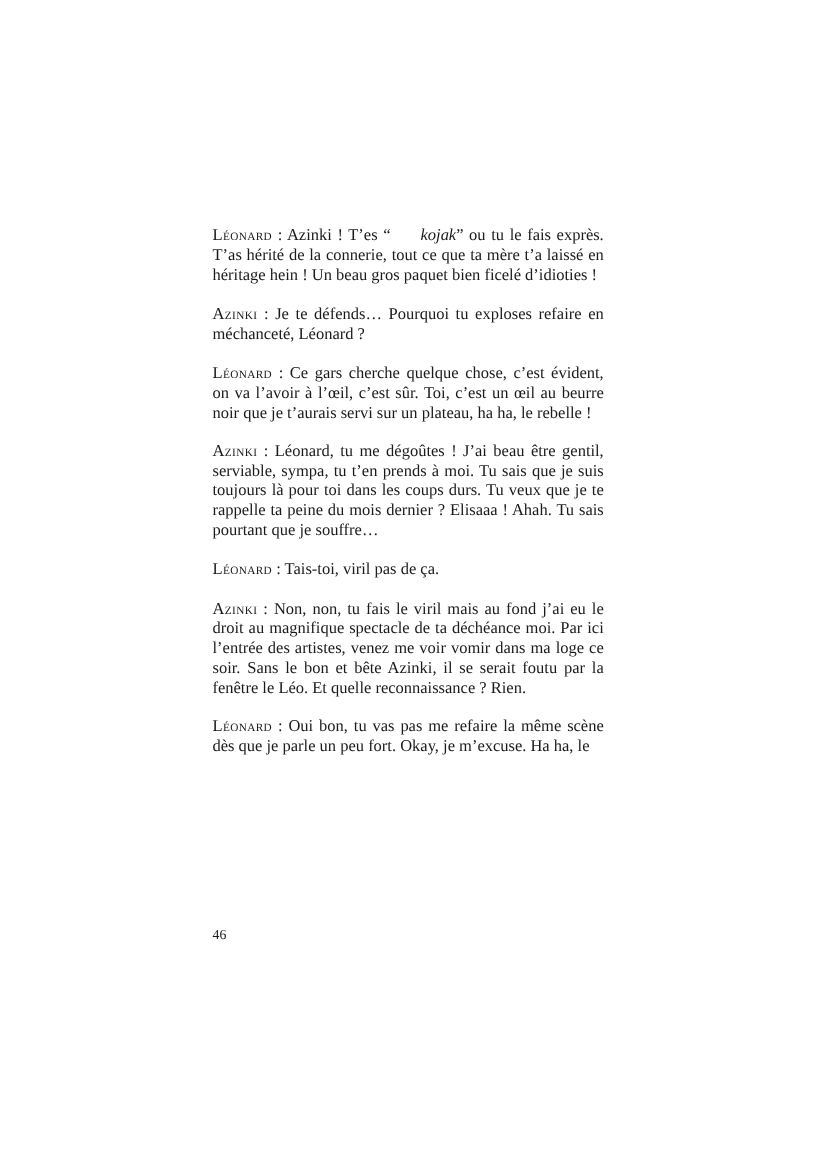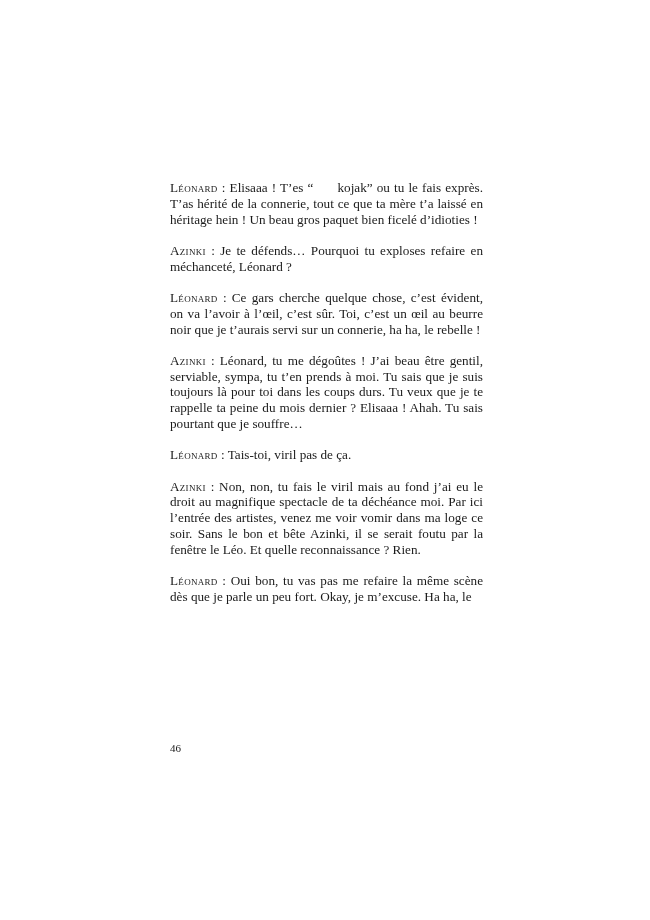--- a/index.html
+++ b/index.html
@@ -25,36 +25,37 @@
     font-size: 13.2px;
     line-height: 15.8px;
     text-align: justify;
     margin: 0 0 15.5px 0;
   }
   .speaker {
     font-variant: small-caps;
     letter-spacing: 0.3px;
   }
   .italic {
+    font-style: italic;
     margin-left: 24px;
   }
   .page-number {
     position: absolute;
     left: 170px;
     top: 741px;
     font-size: 11px;
     line-height: 15.8px;
   }
 </style>
 </head>
 <body>
 
 <div class="text-block" id="text-block">
-    <p class="para"><span class="speaker">Léonard</span><span> : Elisaaa ! T’es “</span><span class="italic">kojak</span><span>”  ou tu le fais exprès. T’as hérité de la connerie, tout ce que ta mère t’a laissé en héritage hein ! Un beau gros paquet bien ficelé d’idioties !</span></p>
+    <p class="para"><span class="speaker">Léonard</span><span> : Azinki ! T’es “</span><span class="italic">kojak</span><span>”  ou tu le fais exprès. T’as hérité de la connerie, tout ce que ta mère t’a laissé en héritage hein ! Un beau gros paquet bien ficelé d’idioties !</span></p>
     <p class="para"><span class="speaker">Azinki</span><span> : Je te défends… Pourquoi tu exploses refaire en méchanceté, Léonard ?</span></p>
-    <p class="para"><span class="speaker">Léonard</span><span> : Ce gars cherche quelque chose, c’est évident, on va l’avoir à l’œil, c’est sûr. Toi, c’est un œil au beurre noir que je t’aurais servi sur un connerie, ha ha, le rebelle !</span></p>
+    <p class="para"><span class="speaker">Léonard</span><span> : Ce gars cherche quelque chose, c’est évident, on va l’avoir à l’œil, c’est sûr. Toi, c’est un œil au beurre noir que je t’aurais servi sur un plateau, ha ha, le rebelle !</span></p>
     <p class="para"><span class="speaker">Azinki</span><span> : Léonard, tu me dégoûtes ! J’ai beau être gentil, serviable, sympa, tu t’en prends à moi. Tu sais que je suis toujours là pour toi dans les coups durs. Tu veux que je te rappelle ta peine du mois dernier ? Elisaaa ! Ahah. Tu sais pourtant que je souffre…</span></p>
     <p class="para"><span class="speaker">Léonard</span><span> : Tais-toi, viril pas de ça.</span></p>
     <p class="para"><span class="speaker">Azinki</span><span> : Non, non, tu fais le viril mais au fond j’ai eu le droit au magnifique spectacle de ta déchéance moi. Par ici l’entrée des artistes, venez me voir vomir dans ma loge ce soir. Sans le bon et bête Azinki, il se serait foutu par la fenêtre le Léo. Et quelle reconnaissance ? Rien.</span></p>
     <p class="para"><span class="speaker">Léonard</span><span> : Oui bon, tu vas pas me refaire la même scène dès que je parle un peu fort. Okay, je m’excuse. Ha ha, le</span></p>
   </div>
 
 <div class="page-number">46</div>
 
 </body></html>

